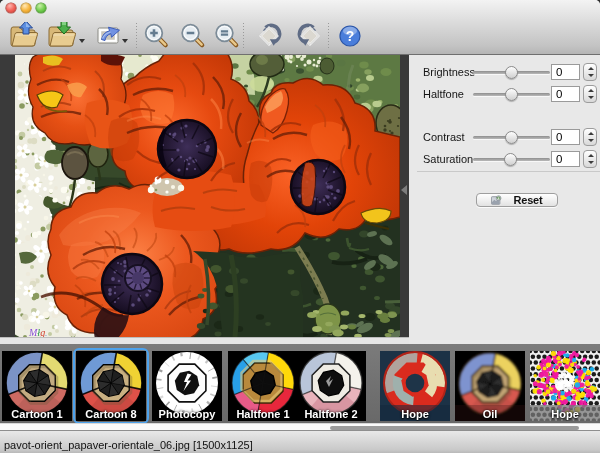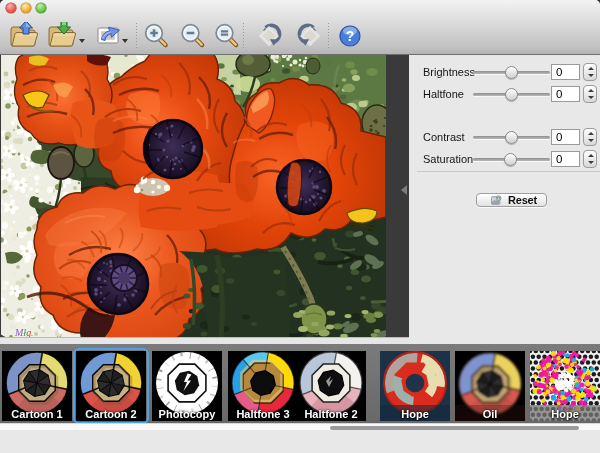--- a/index.html
+++ b/index.html
@@ -10,40 +10,40 @@
 #toolbar { position:absolute; left:0; top:0; width:600px; height:55px;
   background:linear-gradient(#f3f3f3, #dcdcdc 40%, #c3c3c3 85%, #b5b5b5);
   border-bottom:1px solid #6f6f6f; }
 .tl { position:absolute; top:3px; width:9.5px; height:9.5px; border-radius:50%; }
 .sep { position:absolute; top:23px; height:26px; width:1px;
   background-image:linear-gradient(#9a9a9a 50%, transparent 50%);
   background-size:1px 3px; }
 .ticon { position:absolute; top:22px; }
 
 #canvas { position:absolute; left:0; top:55px; width:409px; height:282px; background:#3a3a3a; }
-#imgwrap { position:absolute; left:1px; top:0; width:385px; height:282px; overflow:hidden; }
+#imgwrap { position:absolute; left:15px; top:0; width:385px; height:282px; overflow:hidden; }
 #hstrip { position:absolute; left:0; top:337px; width:409px; height:7px; background:#e6e6e6; border-top:1px solid #bcbcbc;}
 
 #panel { position:absolute; left:409px; top:55px; width:191px; height:290px; background:#e8e8e8; }
 .prow { position:absolute; left:0; width:191px; height:16px; }
 .plabel { position:absolute; left:14px; top:1.5px; font-size:11px; color:#151515; }
 .ptrack { position:absolute; left:64px; top:7px; width:77px; height:3px; border-radius:2px;
   background:linear-gradient(#8e8e8e,#b9b9b9); box-shadow:0 1px 0 rgba(255,255,255,.7); }
 .pthumb { position:absolute; top:1.5px; width:13px; height:13px; border-radius:50%;
   background:linear-gradient(#fdfdfd,#d0d0d0); border:1px solid #8a8a8a; box-shadow:0 1px 1px rgba(0,0,0,.25);}
 .pbox { position:absolute; left:142px; top:0px; width:29px; height:16px; background:#fff;
   border:1px solid #9a9a9a; font-size:11.5px; color:#000; padding:1px 0 0 4px; }
 .pstep { position:absolute; left:174px; top:-1px; width:14px; height:18px; border-radius:4px;
   background:linear-gradient(#ffffff,#d8d8d8); border:1px solid #9c9c9c; }
 .pstep:before { content:""; position:absolute; left:3.5px; top:3px; width:0; height:0;
   border-left:3px solid transparent; border-right:3px solid transparent; border-bottom:3.5px solid #3c3c3c; }
 .pstep:after { content:""; position:absolute; left:3.5px; bottom:3px; width:0; height:0;
   border-left:3px solid transparent; border-right:3px solid transparent; border-top:3.5px solid #3c3c3c; }
 #psep { position:absolute; left:417px; top:171px; width:183px; height:1px; background:#c9c9c9; }
-#resetbtn { position:absolute; left:476px; top:193px; width:71px; height:14px; border-radius:4px;
+#resetbtn { position:absolute; left:476px; top:193px; width:82px; height:14px; border-radius:4px;
   background:linear-gradient(#ffffff,#e2e2e2); border:1px solid #9e9e9e; box-shadow:0 1px 0 rgba(255,255,255,.8);
   font-size:11px; font-weight:bold; color:#111; text-align:center; line-height:12px; letter-spacing:-0.2px;padding-left:6px; }
 
 #strip { position:absolute; left:0; top:344px; width:600px; height:81px; background:linear-gradient(#7b7b7b,#686868); }
 .tile { position:absolute; top:7px; width:70px; height:70px; background:#000; overflow:hidden; }
 .tlabel { position:absolute; left:0; bottom:1px; width:100%; text-align:center; font-size:11px;
   font-weight:bold; color:#fff; text-shadow:0 1px 2px #000, 0 0 3px #000; }
 #seltile { position:absolute; left:73px; top:4px; width:76px; height:76px; border:2.5px solid #4da2ec; border-radius:6px; }
 
 #scrollzone { position:absolute; left:0; top:423px; width:600px; height:7px; background:#fafafa; border-top:1px solid #d8d8d8;}
@@ -1297,21 +1297,21 @@
             <path d="M35 32 L21.7 29.7 L27.3 20.9 Z" fill="#888" opacity="0.1"></path>
             <path d="M35 32 L21.7 29.7" stroke="#000" stroke-width="1" opacity="0.8"></path>
             <path d="M35 32 L27.3 20.9 L37.3 18.7 Z" fill="#888" opacity="0.22"></path>
             <path d="M35 32 L27.3 20.9" stroke="#000" stroke-width="1" opacity="0.8"></path>
             <path d="M35 32 L37.3 18.7 L46.1 24.3 Z" fill="#888" opacity="0.1"></path>
             <path d="M35 32 L37.3 18.7" stroke="#000" stroke-width="1" opacity="0.8"></path>
             <path d="M35 32 L46.1 24.3 L48.3 34.3 Z" fill="#888" opacity="0.22"></path>
             <path d="M35 32 L46.1 24.3" stroke="#000" stroke-width="1" opacity="0.8"></path>
             <circle cx="35" cy="32" r="31" fill="none" stroke="#000" stroke-width="1.6" opacity="0.9"></circle>
           </g>
-        </svg><div class="tlabel">Cartoon 2</div></div>
+        </svg><div class="tlabel">Cartoon 8</div></div>
 <div class="tile" style="left:152px;background:#000"><svg width="70" height="70" viewBox="0 0 70 70">
           <circle cx="35" cy="32" r="31" fill="#fff"></circle>
           <path d="M59.0 34.9 L65.8 35.8" stroke="#2a2a2a" stroke-width="1.0" opacity="0.18"></path>
           <path d="M58.3 42.9 L63.1 45.1" stroke="#2a2a2a" stroke-width="1.6" opacity="0.27"></path>
           <path d="M55.0 50.6 L57.7 53.1" stroke="#2a2a2a" stroke-width="2.2" opacity="0.36"></path>
           <path d="M46.7 53.1 L50.0 59.1" stroke="#2a2a2a" stroke-width="1.0" opacity="0.45"></path>
           <path d="M39.9 57.3 L40.9 62.4" stroke="#2a2a2a" stroke-width="1.6" opacity="0.18"></path>
           <path d="M31.7 59.1 L31.2 62.8" stroke="#2a2a2a" stroke-width="2.2" opacity="0.27"></path>
           <path d="M24.8 53.9 L21.9 60.1" stroke="#2a2a2a" stroke-width="1.0" opacity="0.36"></path>
           <path d="M17.5 50.8 L13.9 54.7" stroke="#2a2a2a" stroke-width="1.6" opacity="0.45"></path>
@@ -1339,21 +1339,21 @@
           <path d="M35 32 L15.1 8.3 A31 31 0 0 1 40.4 1.5 Z" fill="#58c8f0"></path>
           <path d="M55.0,40.3 L43.3,52.0 L26.7,52.0 L15.0,40.3 L15.0,23.7 L26.7,12.0 L43.3,12.0 L55.0,23.7 Z" fill="#b8893c" stroke="#3a2808" stroke-width="1.4"></path>
           <path d="M55.0,40.3 L43.3,52.0 L26.7,52.0 L15.0,40.3 L15.0,23.7 L26.7,12.0 L43.3,12.0 L55.0,23.7 Z" fill="none" stroke="#e8c878" stroke-width="2.5" opacity="0.6" transform="translate(-1.5 -2)"></path>
           <path d="M47.2,34.2 L42.1,42.2 L32.8,44.2 L24.8,39.1 L22.8,29.8 L27.9,21.8 L37.2,19.8 L45.2,24.9 Z" fill="#0c0c0c" stroke="#000" stroke-width="1.5"></path>
           <path d="M35 32 L40.4 1.5" stroke="#111" stroke-width="1.2" opacity="0.6"></path>
           <path d="M35 32 L65.3 38.4" stroke="#111" stroke-width="1.2" opacity="0.6"></path>
           <path d="M35 32 L29.6 62.5" stroke="#111" stroke-width="1.2" opacity="0.6"></path>
           <path d="M35 32 L6.3 43.6" stroke="#111" stroke-width="1.2" opacity="0.6"></path>
           <path d="M35 32 L15.1 8.3" stroke="#111" stroke-width="1.2" opacity="0.6"></path>
           <circle cx="35" cy="32" r="31" fill="none" stroke="#222" stroke-width="1.2" opacity="0.6"></circle>
-        </svg><div class="tlabel">Haltfone 3</div></div>
+        </svg><div class="tlabel">Haltfone 1</div></div>
 <div class="tile" style="left:296px;background:#000"><svg width="70" height="70" viewBox="0 0 70 70">
           <path d="M35 32 L40.4 1.5 A31 31 0 0 1 65.3 38.4 Z" fill="#f4f2ec"></path>
           <path d="M35 32 L65.3 38.4 A31 31 0 0 1 6.3 43.6 Z" fill="#e8b4bc"></path>
           <path d="M35 32 L6.3 43.6 A31 31 0 0 1 40.4 1.5 Z" fill="#b9c5d9"></path>
           <path d="M35 32 L58.7 51.9 A31 31 0 0 1 15.1 55.7 Z" fill="#c87888" opacity="0.5"></path>
           <path d="M35 32 L40.4 1.5" stroke="#333" stroke-width="1.4" opacity="0.7"></path>
           <path d="M35 32 L65.3 38.4" stroke="#333" stroke-width="1.4" opacity="0.7"></path>
           <path d="M35 32 L6.3 43.6" stroke="#333" stroke-width="1.4" opacity="0.7"></path>
           <path d="M53.9,39.8 L42.8,50.9 L27.2,50.9 L16.1,39.8 L16.1,24.2 L27.2,13.1 L42.8,13.1 L53.9,24.2 Z" fill="#efece4" stroke="#222" stroke-width="1.5"></path>
           <path d="M47.8,34.3 L42.5,42.7 L32.7,44.8 L24.3,39.5 L22.2,29.7 L27.5,21.3 L37.3,19.2 L45.7,24.5 Z" fill="#0e0e0e" stroke="#000" stroke-width="1.2"></path>
@@ -1837,13 +1837,16 @@
           <circle cx="35.3" cy="30.9" r="1.6" fill="#ffffff" opacity="0.95"></circle>
           <circle cx="32.8" cy="32.0" r="2.1" fill="#ffffff" opacity="0.95"></circle>
           <circle cx="30.1" cy="36.0" r="1.5" fill="#ffffff" opacity="0.95"></circle>
           <circle cx="26.3" cy="30.0" r="2.0" fill="#ffffff" opacity="0.95"></circle>
         </svg><div style="position:absolute;left:0;bottom:0;width:100%;height:16px;background:rgba(120,120,120,0.75)"></div><div class="tlabel">Hope</div></div>
 <div id="seltile"></div>
     </div>
   <div id="scrollzone">
       <div id="scrollthumb"></div>
     </div>
+  <div id="status">
+      <span>pavot-orient_papaver-orientale_06.jpg [1500x1125]</span>
+    </div>
 </div>
 
 </body></html>

